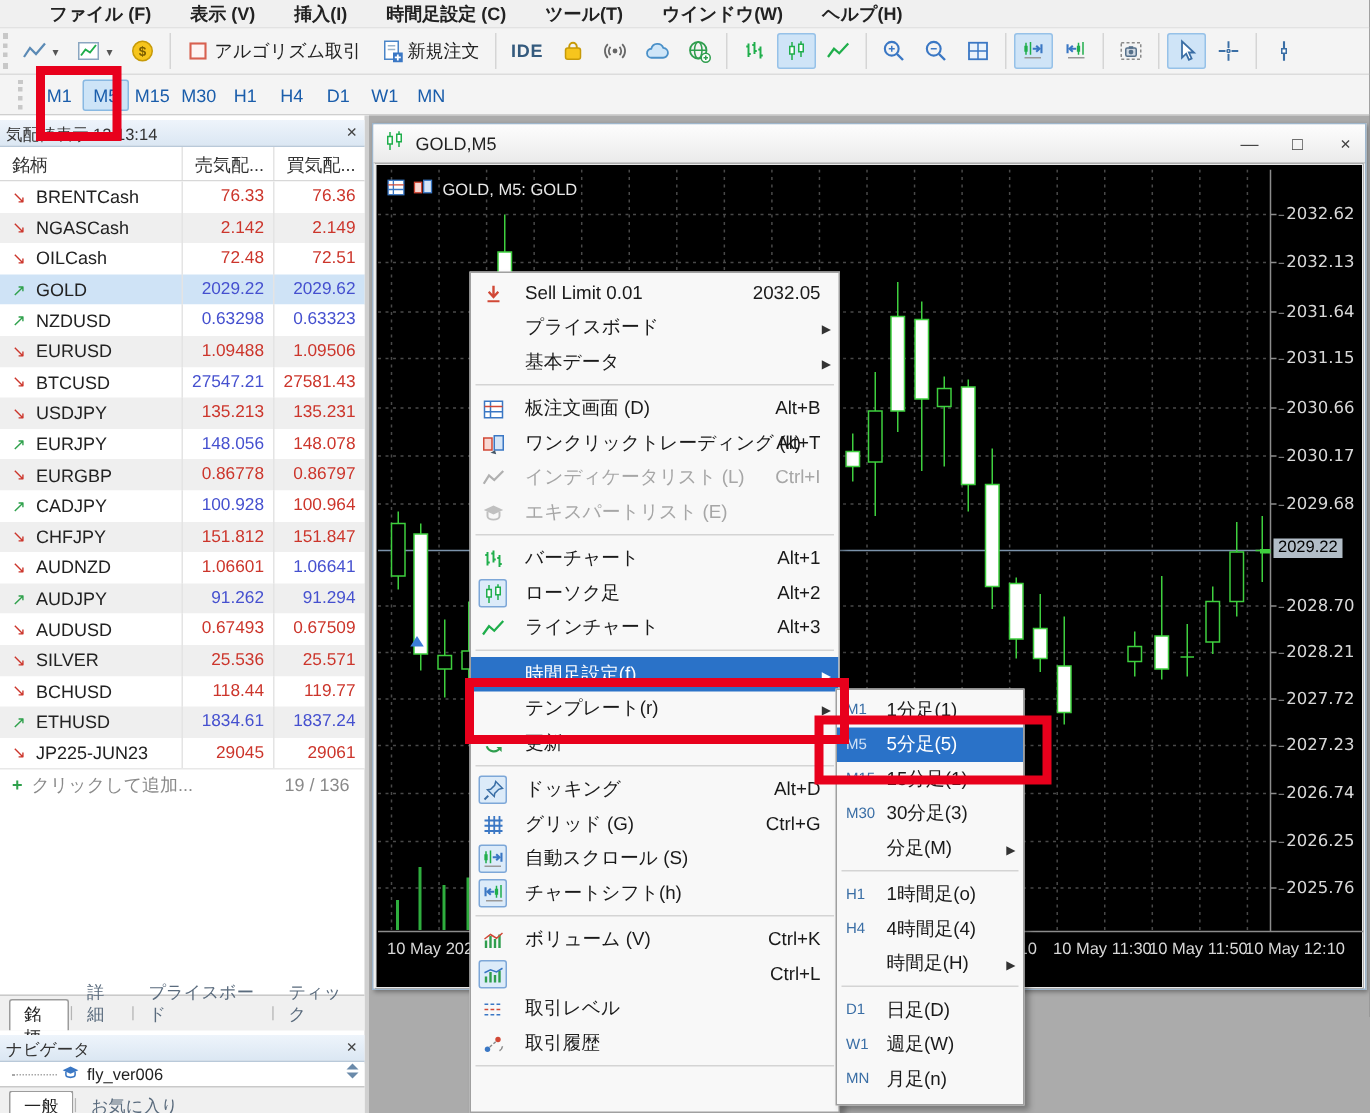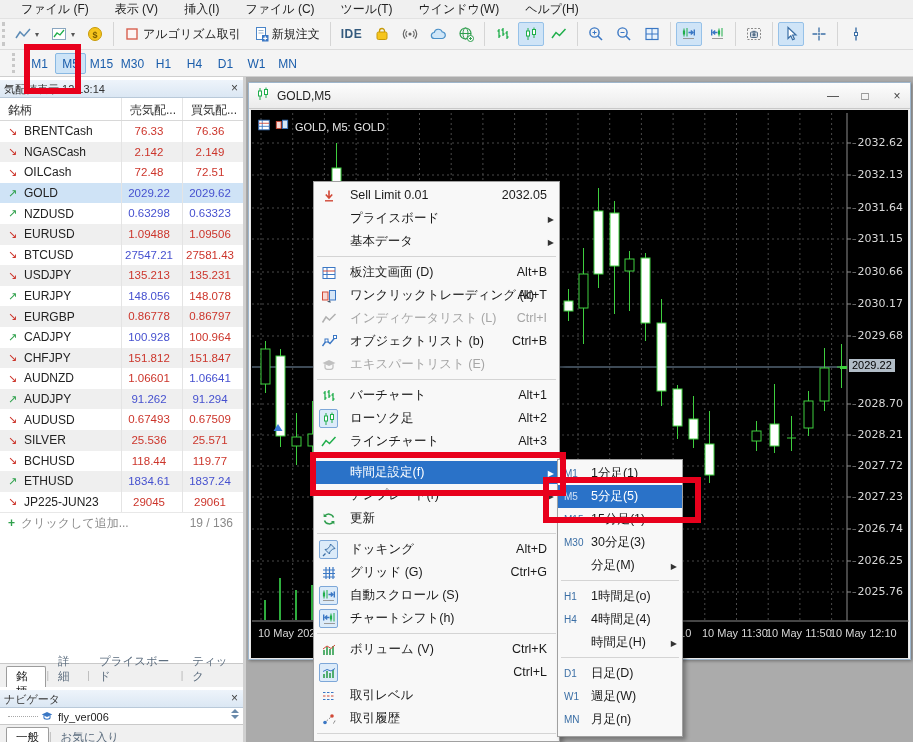--- a/index.html
+++ b/index.html
@@ -1,21 +1,21 @@
 <!DOCTYPE html>
 <html><head>
 <meta charset="utf-8">
 <style>
   * { margin:0; padding:0; box-sizing:border-box; }
   html,body { width:913px; height:742px; overflow:hidden; }
   body { font-family:"Liberation Sans","DejaVu Sans",sans-serif; font-size:12px; background:#f0f0f0; position:relative; }
   #app { position:absolute; inset:0; width:913px; height:742px; background:#f0f0f0; overflow:hidden; }
 
   
-  #menubar { position:absolute; left:0; top:0; width:913px; height:19px; background:#f0f0f0; border-bottom:1px solid #e2e2e2; display:flex; align-items:center; padding-left:8px; }
+  #menubar { position:absolute; left:0; top:0; width:913px; height:19px; background:#f0f0f0; border-bottom:1px solid #e2e2e2; display:flex; align-items:center; padding-left:20px;font-weight:bold; }
   .menu-item { padding:0 13px; font-size:12px; color:#222; height:19px; line-height:19px; cursor:default; }
 
   
   #toolbar { position:absolute; left:0; top:19px; width:913px; height:31px; background:#f4f4f4; border-bottom:1px solid #dcdcdc; display:flex; align-items:center; }
   .tb-group { display:flex; align-items:center; padding:0 4px; height:24px; border-right:1px solid #d5d5d5; }
   .tb-group:first-child { border-left:3px dotted #c8c8c8; margin-left:2px; }
   .tb-group:last-child { border-right:none; }
   .tbtn { display:flex; align-items:center; gap:3px; padding:2px 4px; margin:0 1px; border:1px solid transparent; border-radius:2px; height:24px; cursor:default; }
   .tbtn.active { background:#cfe4f7; border-color:#96c1e8; }
   .tb-label { font-size:12px; color:#222; white-space:nowrap; }
@@ -36,21 +36,21 @@
   #mw-colhead { position:absolute; left:0; top:21px; width:243px; height:23px; border-bottom:1px solid #d8d8d8; display:flex; color:#333; font-size:12px; background:#fff; }
   .col-sym { width:121px; padding:4px 0 0 8px; }
   .col-num { width:61px; padding:4px 6px 0 0; text-align:right; border-left:1px solid #e4e4e4; }
   #mw-rows { position:absolute; left:0; top:44px; width:243px; }
   .mw-row { display:flex; height:20.6px; font-size:12px; align-items:center; background:#fff; }
   .mw-row.alt { background:#efefef; }
   .mw-row.sel { background:#cfe3f6; }
   .mw-sym { width:121px; padding-left:8px; display:flex; align-items:center; gap:5px; color:#222; white-space:nowrap; overflow:hidden; }
   .mw-arrow { font-size:11px; width:11px; }
   .mw-arrow.down { color:#cc352b; } .mw-arrow.up { color:#2fa14c; }
-  .mw-val { width:61px; text-align:center; padding-right:6px; border-left:1px solid #e4e4e4; height:100%; line-height:20.6px; font-size:11.5px; }
+  .mw-val { width:61px; text-align:right; padding-right:6px; border-left:1px solid #e4e4e4; height:100%; line-height:20.6px; font-size:11.5px; }
   .mw-val.red { color:#cc352b; } .mw-val.blue { color:#4550cf; }
   #mw-addrow { position:absolute; left:0; width:243px; height:21px; display:flex; align-items:center; color:#8a8a8a; font-size:12px; border-top:1px solid #e8e8e8; }
   #mw-addrow .plus { color:#2fa14c; font-weight:bold; margin:0 6px 0 8px; }
   #mw-counter { position:absolute; right:10px; color:#8a8a8a; }
   .tab-strip { position:absolute; left:0; width:243px; height:24px; background:#f0f0f0; border-top:1px solid #c9c9c9; display:flex; align-items:flex-end; padding-left:6px; }
   .tab { padding:2px 9px 3px; font-size:11.5px; color:#5a6b7d; position:relative; cursor:default; }
   .tab.active { background:#fff; border:1px solid #9c9c9c; border-bottom:none; color:#222; height:21px; border-radius:2px 2px 0 0; }
   .tab-sep { color:#b5b5b5; align-self:center; font-size:10px; }
   #nav-header { top:613px; }
   #nav-tree { position:absolute; left:0; top:632px; width:243px; height:15px; background:#fff; display:flex; align-items:center; font-size:11px; color:#222; }
@@ -108,21 +108,21 @@
   #redbox-sub { left:543px; top:477px; width:158px; height:46px; }
 </style>
 </head>
 <body>
 
 <div id="app">
   <div id="menubar">
       <span class="menu-item">ファイル (F)</span>
       <span class="menu-item">表示 (V)</span>
       <span class="menu-item">挿入(I)</span>
-      <span class="menu-item">ファイル (C)</span>
+      <span class="menu-item">時間足設定 (C)</span>
       <span class="menu-item">ツール(T)</span>
       <span class="menu-item">ウインドウ(W)</span>
       <span class="menu-item">ヘルプ(H)</span>
     </div>
   <div id="toolbar">
       <div class="tb-group">
         <span class="tbtn">
           <svg width="16" height="16" viewBox="0 0 16 16">
             <polyline points="1,12 5,6 9,10 15,3" fill="none" stroke="#5b8ab5" stroke-width="1.5"></polyline>
           </svg>
@@ -707,31 +707,20 @@
       </div>
       <div class="mi disabled">
         <span class="mi-icon">
           <svg width="16" height="16" viewBox="0 0 16 16">
             <polyline points="1.5,11.5 5,6 8.5,9 14.5,3" fill="none" stroke="#b0b0b0" stroke-width="1.5"></polyline>
           </svg>
         </span>
         <span class="mi-label">インディケータリスト (L)</span>
         <span class="mi-right">Ctrl+I</span>
       </div>
-      <div class="mi">
-        <span class="mi-icon">
-          <svg width="16" height="16" viewBox="0 0 16 16">
-            <polyline points="1.5,12 5.5,6.5 9,9.5 14.5,3" fill="none" stroke="#3a77c4" stroke-width="1.4"></polyline>
-            <rect x="4" y="5" width="3" height="3" fill="#fff" stroke="#3a77c4"></rect>
-            <rect x="12.5" y="1.5" width="3" height="3" fill="#fff" stroke="#3a77c4"></rect>
-          </svg>
-        </span>
-        <span class="mi-label">オブジェクトリスト (b)</span>
-        <span class="mi-right">Ctrl+B</span>
-      </div>
       <div class="mi disabled">
         <span class="mi-icon">
           <svg width="16" height="16" viewBox="0 0 16 16">
             <polygon points="8,3 14.5,6 8,9 1.5,6" fill="#c0c0c0"></polygon>
             <path d="M4,7.2 v3 a4,2.2 0 0 0 8,0 v-3" fill="none" stroke="#c0c0c0" stroke-width="1.3"></path>
           </svg>
         </span>
         <span class="mi-label">エキスパートリスト (E)</span>
       </div>
       <div class="msep"></div>

